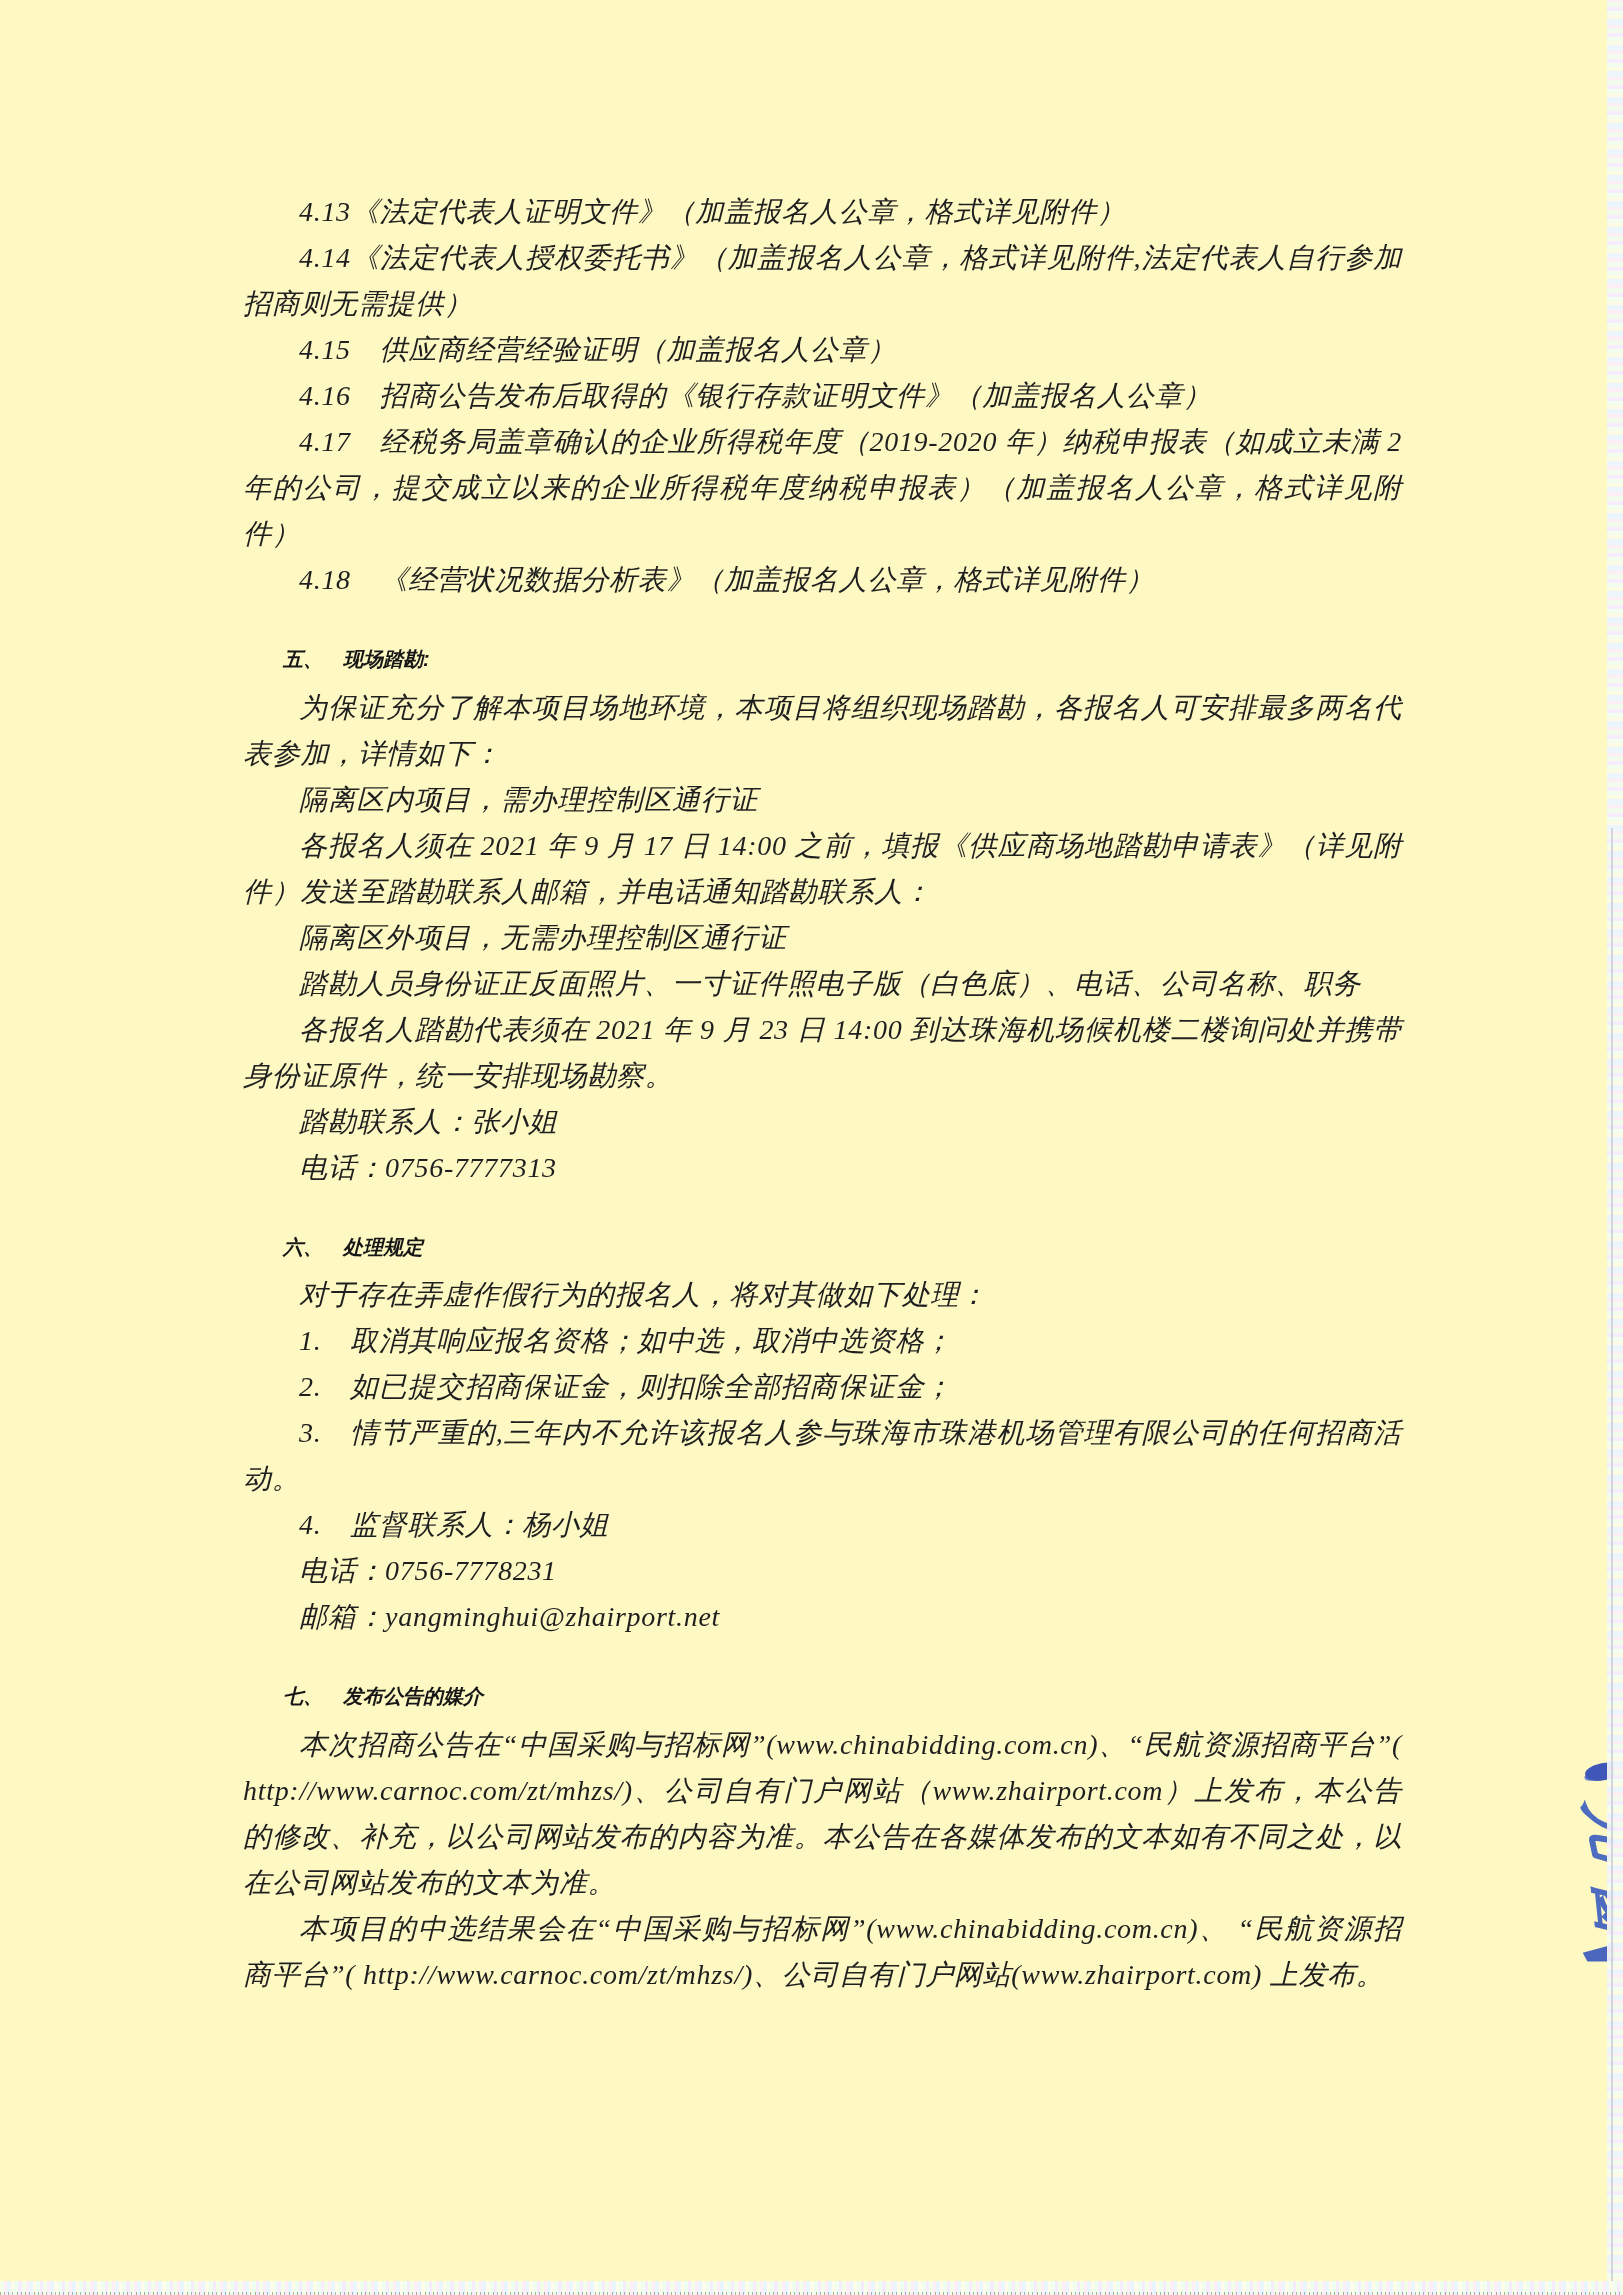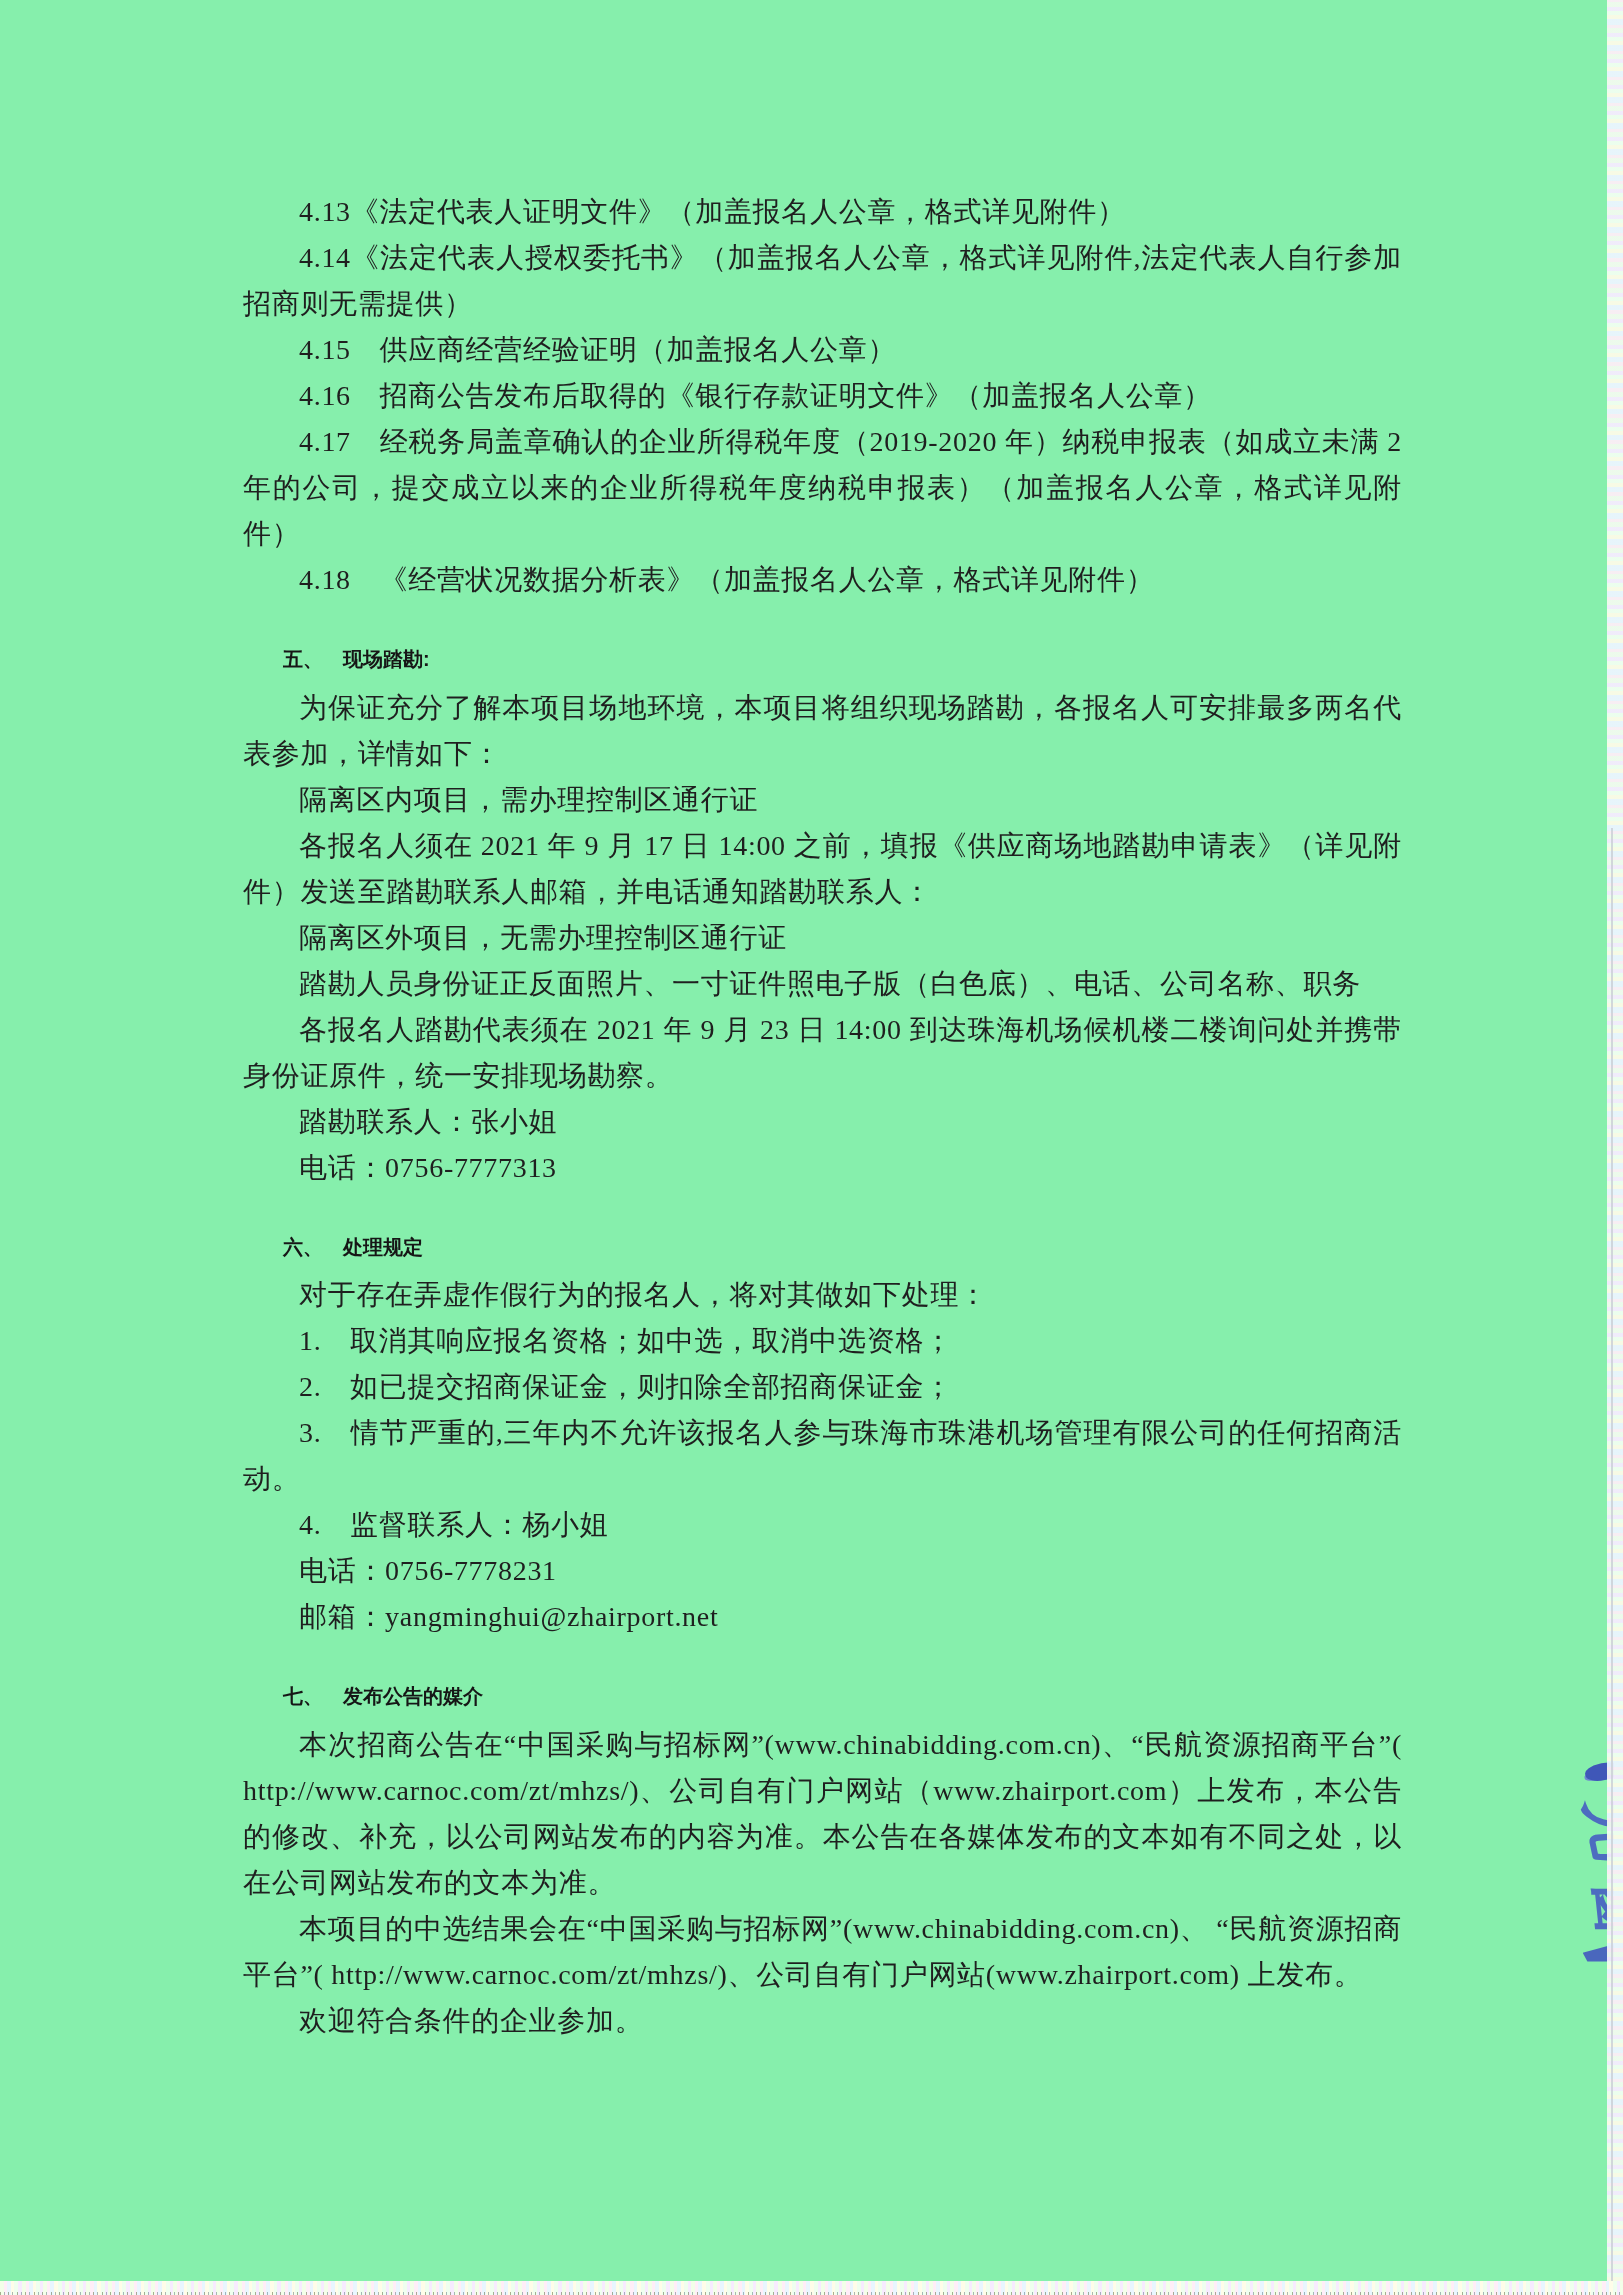--- a/index.html
+++ b/index.html
@@ -11,21 +11,22 @@
     width: 1623px;
     height: 2295px;
     position: relative;
     overflow: hidden;
     font-family: "Liberation Serif", "DejaVu Serif", serif;
     color: #1f1f1f;
   }
   .page {
     position: absolute;
     inset: 0;
-    background: #86efac;
+    background: #fef9c3;
+    font-style: italic;
   }
   .content {
     position: absolute;
     left: 243px;
     top: 189px;
     width: 1159px;
   }
   p.p {
     margin: 0;
     font-size: 28px;
@@ -154,21 +155,20 @@
     <p class="p">1.　取消其响应报名资格；如中选，取消中选资格；</p>
     <p class="p">2.　如已提交招商保证金，则扣除全部招商保证金；</p>
     <p class="p">3.　情节严重的,三年内不允许该报名人参与珠海市珠港机场管理有限公司的任何招商活动。</p>
     <p class="p">4.　监督联系人：杨小姐</p>
     <p class="p">电话：0756-7778231</p>
     <p class="p">邮箱：yangminghui@zhairport.net</p>
 
     <h2 class="h">七、　发布公告的媒介</h2>
     <p class="p">本次招商公告在“中国采购与招标网”(www.chinabidding.com.cn)、“民航资源招商平台”( http://www.carnoc.com/zt/mhzs/)、公司自有门户网站（www.zhairport.com）上发布，本公告的修改、补充，以公司网站发布的内容为准。本公告在各媒体发布的文本如有不同之处，以在公司网站发布的文本为准。</p>
     <p class="p">本项目的中选结果会在“中国采购与招标网”(www.chinabidding.com.cn)、 “民航资源招商平台”( http://www.carnoc.com/zt/mhzs/)、公司自有门户网站(www.zhairport.com) 上发布。</p>
-    <p class="p">欢迎符合条件的企业参加。</p>
 
   </div>
 
   <div class="stamp">
     <span class="blob-top"></span>
     <span class="glyph g1">光</span>
     <span class="glyph g2">窗</span>
     <span class="blob-bottom"></span>
   </div>
 

